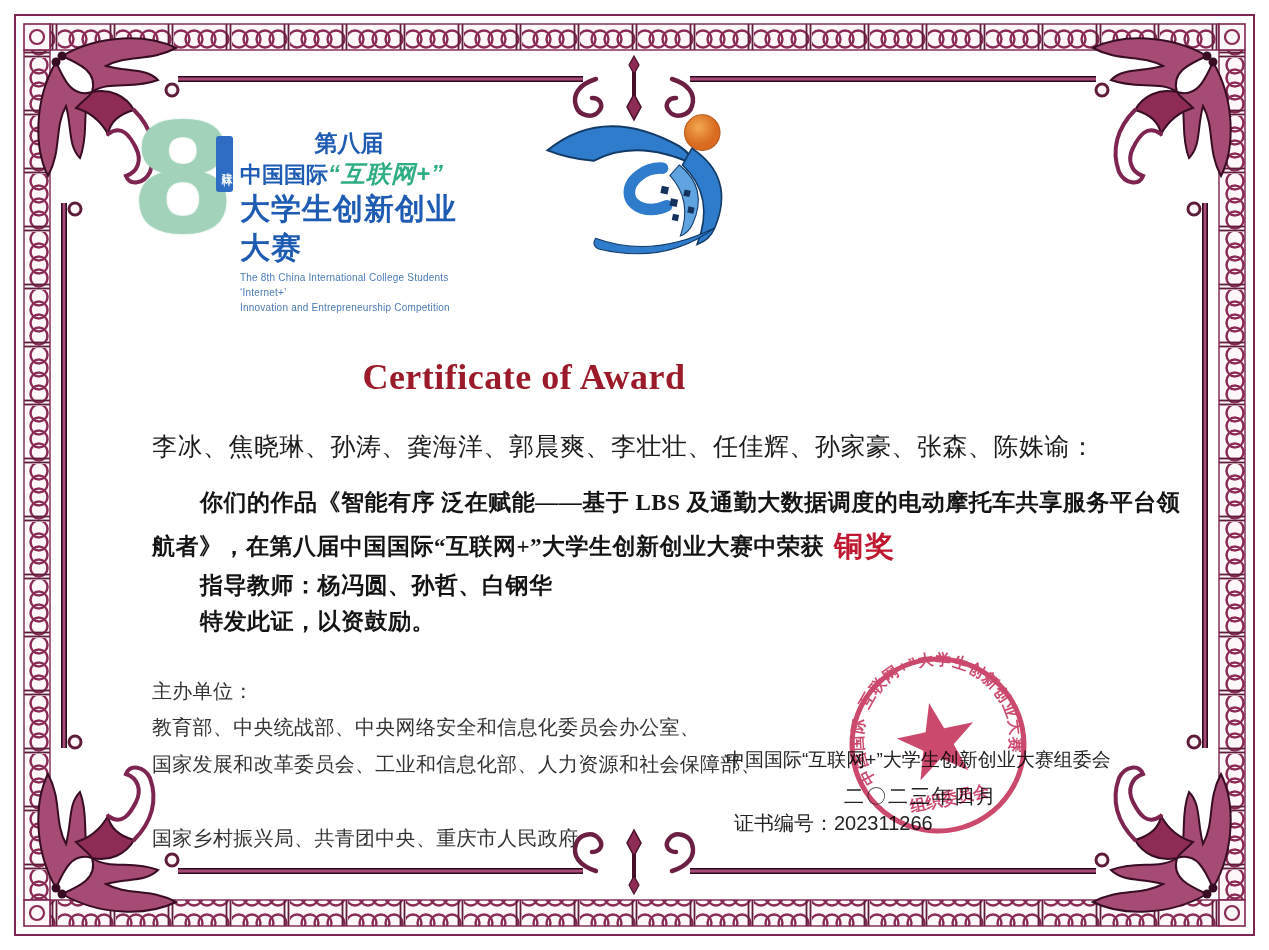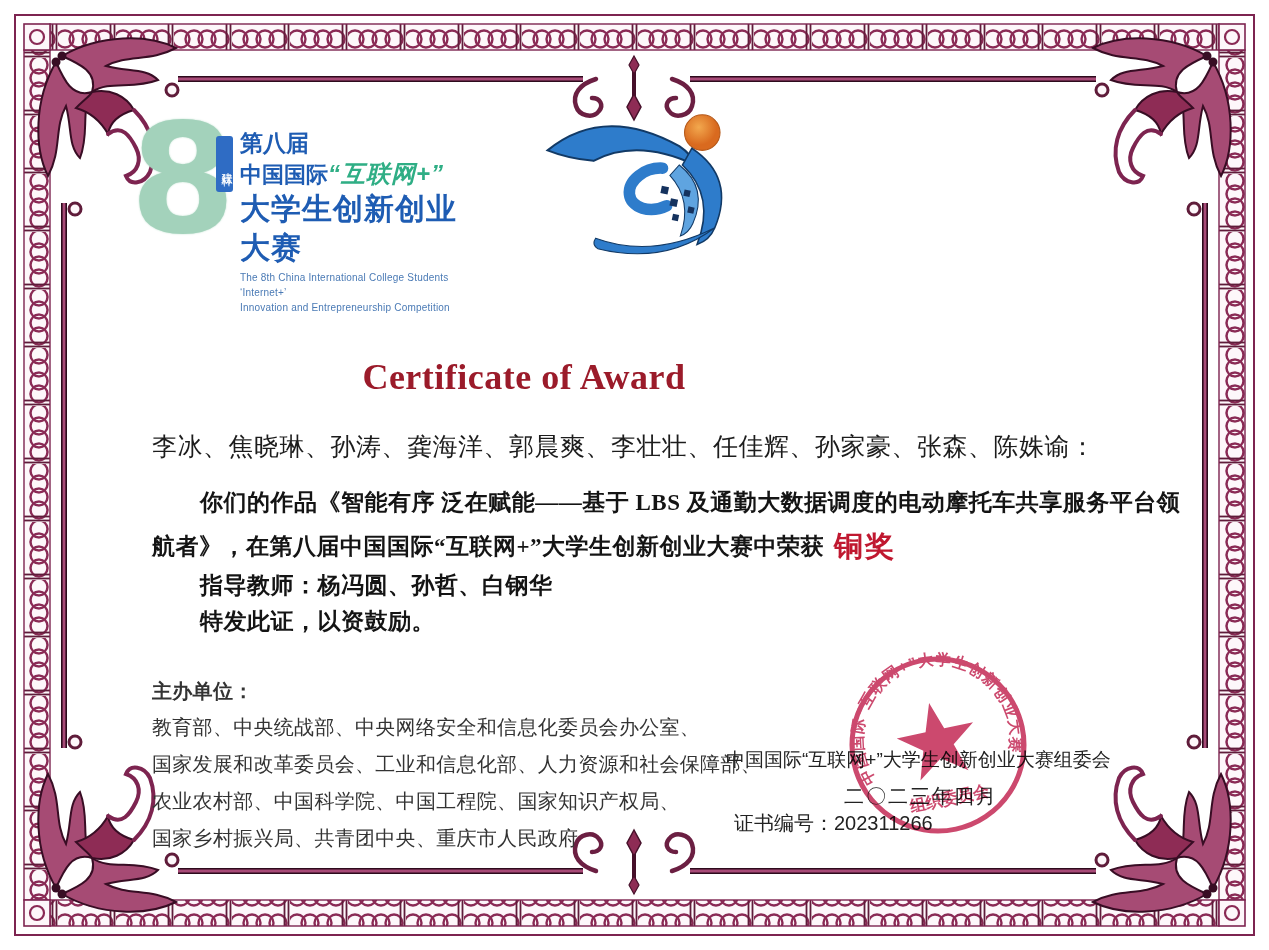--- a/index.html
+++ b/index.html
@@ -15,21 +15,21 @@
     font-weight:900;color:#a3d2bb;font-family:"DejaVu Sans",sans-serif;
     text-shadow:0 0 2px #b9decb;
   }
   .badge-cup{
     position:absolute;left:88px;top:28px;width:17px;height:56px;background:#2f6cc4;
     border-radius:3px;color:#fff;font-size:11px;line-height:1.25;text-align:center;
     font-family:"Liberation Sans",sans-serif;padding-top:4px;box-sizing:border-box;
     writing-mode:vertical-rl;letter-spacing:2px;
   }
   .badge-text{position:absolute;left:112px;top:22px;font-family:"Liberation Sans",sans-serif;color:#1e5cb3;font-weight:bold;}
-  .badge-edition{font-size:23px;line-height:1.2;}
+  .badge-edition{font-size:23px;line-height:1.2;text-align:center;}
   .badge-host{font-size:22px;line-height:1.3;}
   .badge-brand{color:#2fae85;font-size:24px;font-style:italic;letter-spacing:1px;}
   .badge-comp{font-size:30px;line-height:1.3;letter-spacing:1px;}
   .badge-en{font-size:10px;color:#4a7ab5;line-height:1.5;font-weight:normal;margin-top:3px;letter-spacing:.2px;}
   
   .main-logo{position:absolute;left:535px;top:104px;}
   
   .title-cn{
     position:absolute;left:0;top:260px;width:1269px;text-align:center;
     font-size:66px;font-weight:bold;color:#a81e2f;letter-spacing:24px;padding-left:24px;
@@ -42,21 +42,21 @@
   
   .recipients{position:absolute;left:152px;top:430px;font-size:25px;color:#1c1c1c;letter-spacing:.5px;}
   .bodyline{position:absolute;font-size:23px;font-weight:bold;color:#141414;letter-spacing:.5px;}
   .b1{left:200px;top:487px;}
   .b2{left:152px;top:527px;}
   .award{color:#c01830;font-size:29px;margin-left:10px;letter-spacing:2px;vertical-align:-2px;}
   .advisors{left:200px;top:570px;}
   .issue{left:200px;top:606px;}
   
   .org{font-family:"Liberation Sans",sans-serif;color:#333;font-size:20px;position:absolute;left:152px;letter-spacing:.3px;}
-  .org-h{top:678px;font-weight:bold;}
+  .org-h{top:678px;}
   .org-0{top:714px;} .org-1{top:751px;} .org-2{top:788px;} .org-3{top:825px;}
   
   .committee{position:absolute;left:726px;top:747px;width:390px;font-family:"Liberation Sans",sans-serif;font-size:19px;color:#222;}
   .cdate{position:absolute;left:726px;top:783px;width:390px;text-align:center;font-family:"Liberation Sans",sans-serif;font-size:20px;color:#222;letter-spacing:2px;}
   .certno{position:absolute;left:734px;top:810px;font-family:"Liberation Sans",sans-serif;font-size:20px;color:#222;}
   
   .seal{position:absolute;left:843px;top:650px;width:190px;height:190px;
     transform:rotate(-12deg);opacity:.88;mix-blend-mode:multiply;}
 </style>
 </head>
@@ -199,21 +199,20 @@
   <div class="bodyline b1">你们的作品《智能有序 泛在赋能——基于 LBS 及通勤大数据调度的电动摩托车共享服务平台领</div>
   <div class="bodyline b2">
     <span>航者》，在第八届中国国际“互联网+”大学生创新创业大赛中荣获</span><span class="award">铜奖</span>
   </div>
   <div class="bodyline advisors">指导教师：杨冯圆、孙哲、白钢华</div>
   <div class="bodyline issue">特发此证，以资鼓励。</div>
 
   <div class="org org-h">主办单位：</div>
   <div class="org org-0">教育部、中央统战部、中央网络安全和信息化委员会办公室、</div>
   <div class="org org-1">国家发展和改革委员会、工业和信息化部、人力资源和社会保障部、</div>
-  <div class="org org-2">农业农村部、中国科学院、中国工程院、国家知识产权局、</div>
   <div class="org org-3">国家乡村振兴局、共青团中央、重庆市人民政府</div>
 
   <div class="committee">中国国际“互联网+”大学生创新创业大赛组委会</div>
   <div class="cdate">二〇二三年四月</div>
   <div class="certno">
     <span>证书编号：</span><span>202311266</span>
   </div>
 
   <svg class="seal" viewBox="0 0 190 190">
     <circle cx="95" cy="95" r="86" fill="none" stroke="#c5305a" stroke-width="5"></circle>

